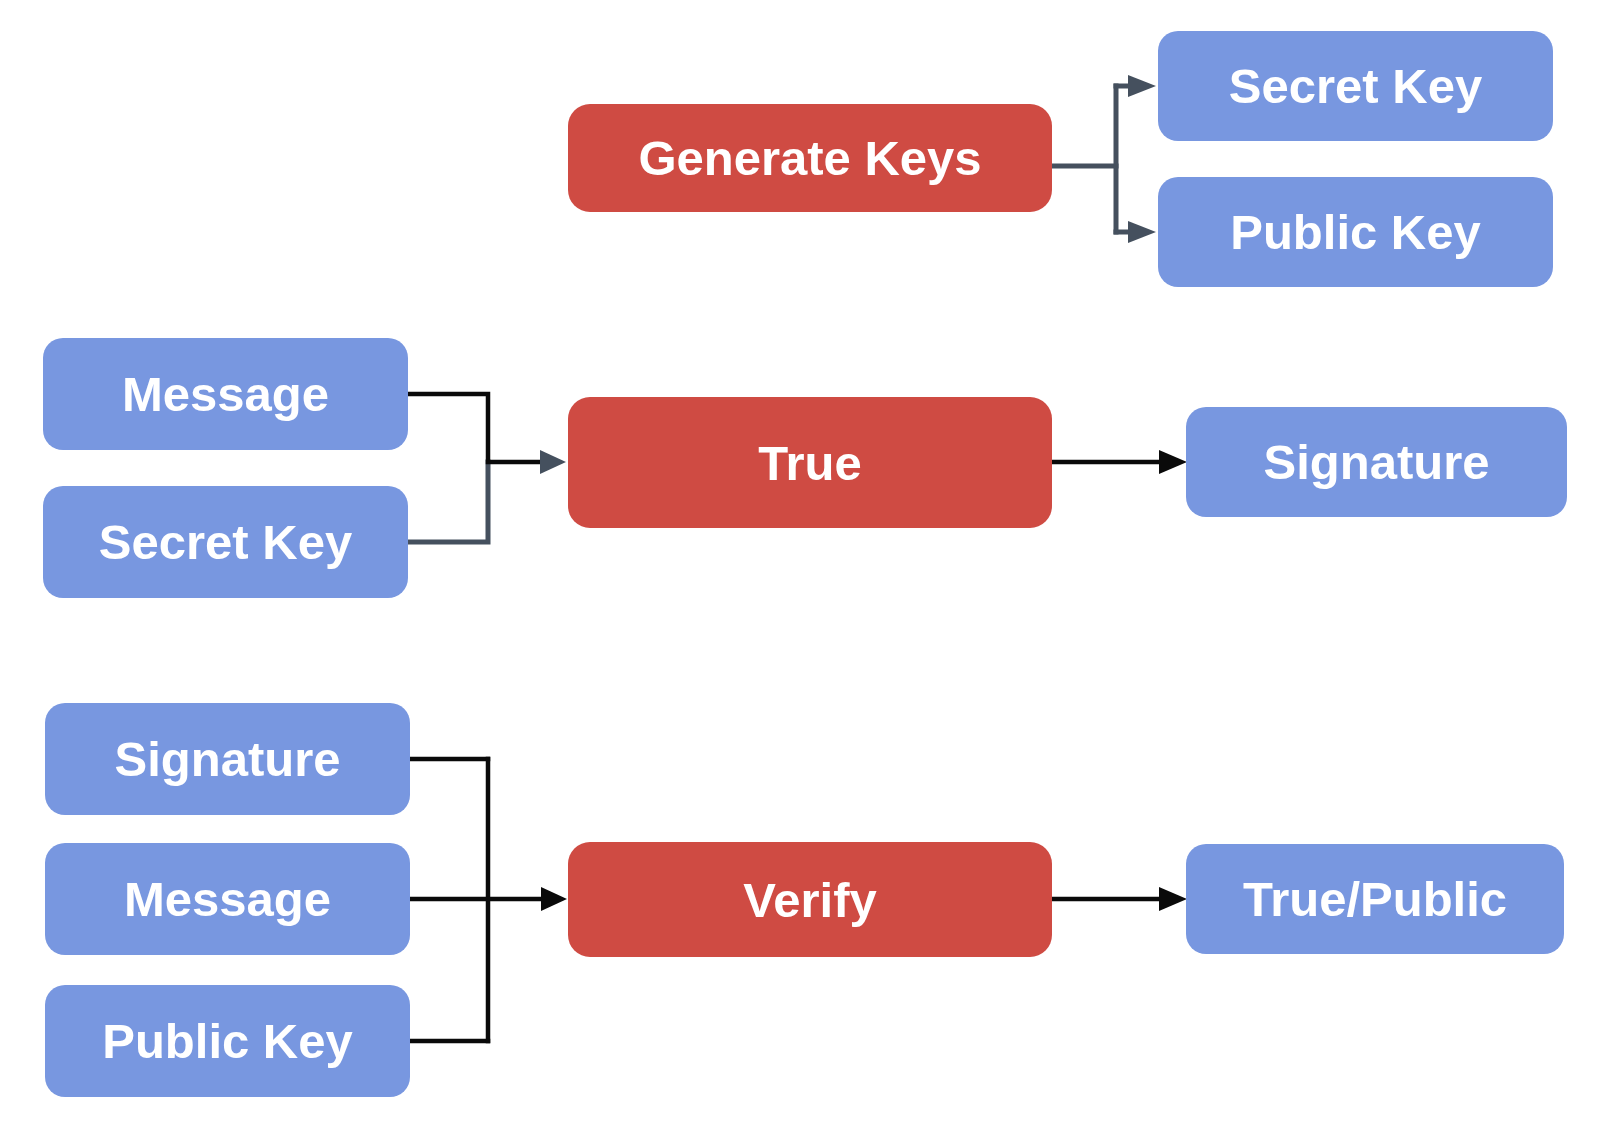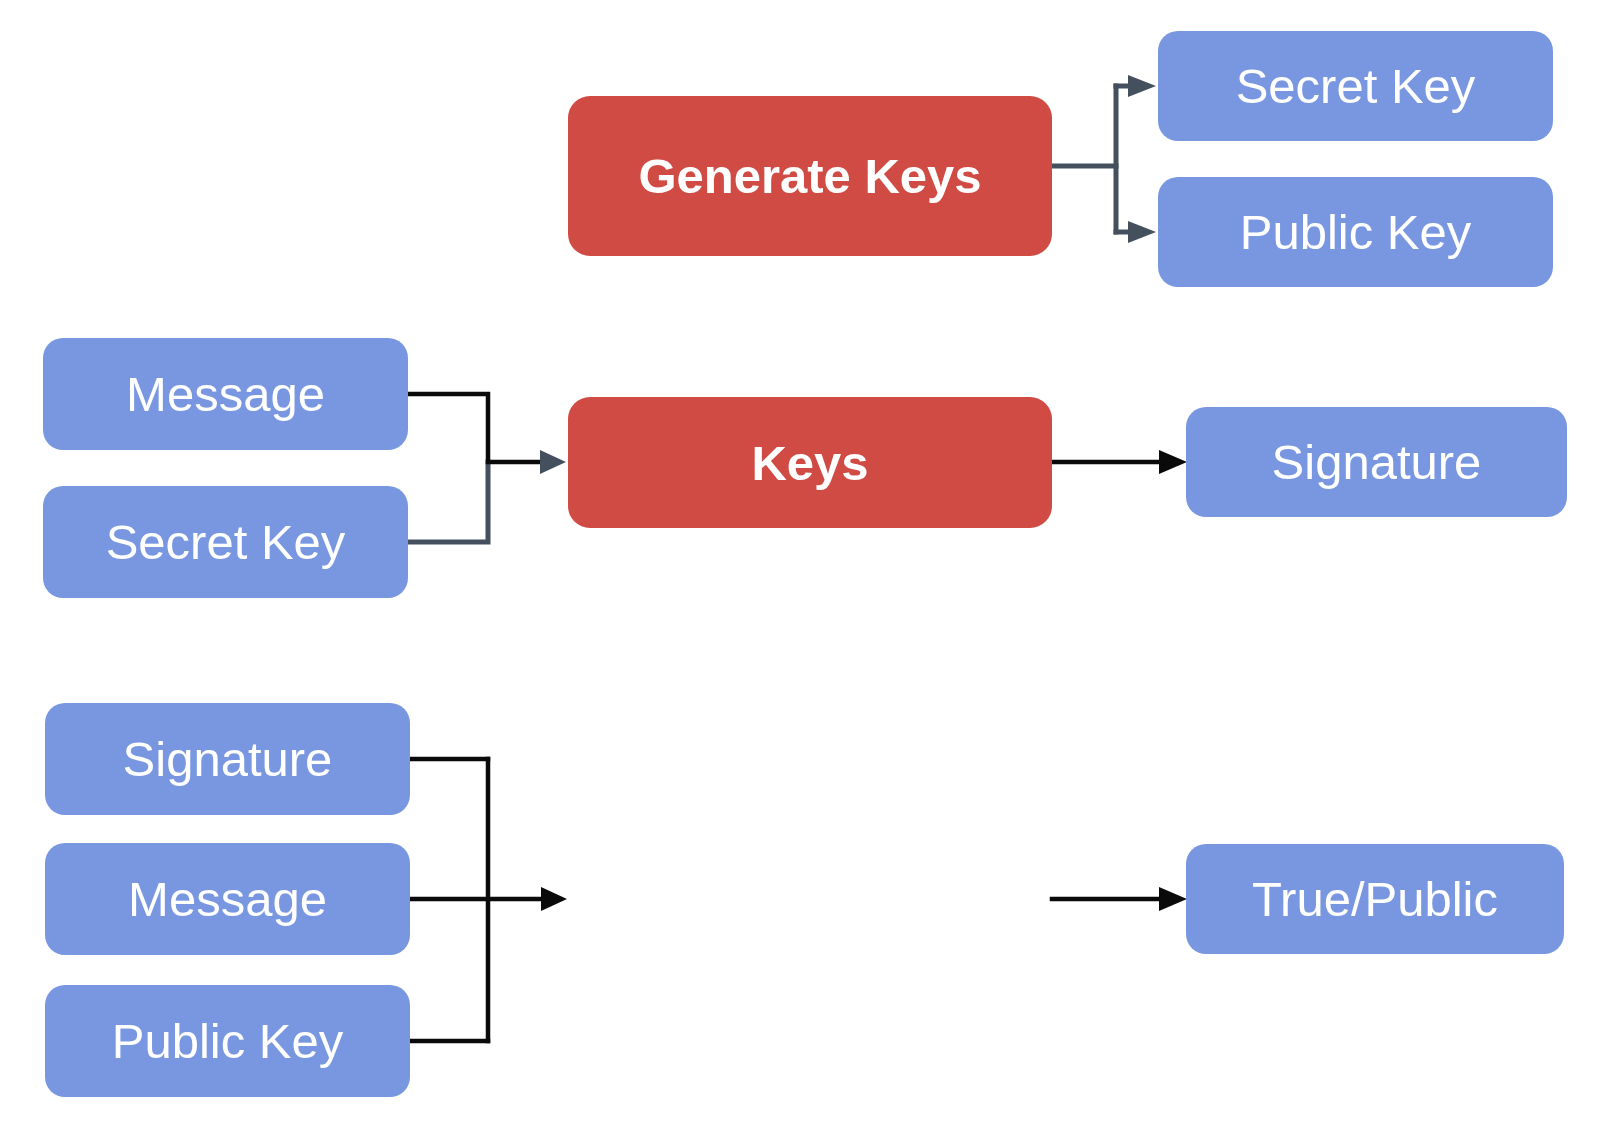--- a/index.html
+++ b/index.html
@@ -35,21 +35,21 @@
     justify-content: center;
     color: #ffffff;
     text-align: center;
     box-sizing: border-box;
     white-space: nowrap;
   }
   .node.data {
     background: #7897E0;
     border-radius: 20px;
     font-size: 49px;
-    font-weight: 400;
+    font-weight: 700;
   }
   .node.process {
     background: #CF4B43;
     border-radius: 22px;
     font-size: 49px;
     font-weight: 700;
   }
 </style>
 </head>
 <body>
@@ -75,49 +75,52 @@
     <path class="wire black" d="M410 759 H488"></path>
     <path class="wire black" d="M410 1041 H488"></path>
     <path class="wire black" d="M488 759 V1041"></path>
     <path class="wire black" d="M410 899 H542"></path>
     <polygon class="head black" points="567,899 541,887 541,911"></polygon>
 
     <path class="wire black" d="M1052 899 H1158"></path>
     <polygon class="head black" points="1187,899 1159,887 1159,911"></polygon>
   </svg>
 
-  <div class="node process" style="left:568px; top:96px; width:484px; height:160px">
+  <div class="node process" style="left:568px; top:104px; width:484px; height:108px">
     <span>Generate Keys</span>
   </div>
   <div class="node data" style="left:1158px; top:31px; width:395px; height:110px">
     <span>Secret Key</span>
   </div>
   <div class="node data" style="left:1158px; top:177px; width:395px; height:110px">
     <span>Public Key</span>
   </div>
 
   <div class="node data" style="left:43px; top:338px; width:365px; height:112px">
     <span>Message</span>
   </div>
   <div class="node data" style="left:43px; top:486px; width:365px; height:112px">
     <span>Secret Key</span>
   </div>
   <div class="node process" style="left:568px; top:397px; width:484px; height:131px">
-    <span>Keys</span>
+    <span>True</span>
   </div>
   <div class="node data" style="left:1186px; top:407px; width:381px; height:110px">
     <span>Signature</span>
   </div>
 
   <div class="node data" style="left:45px; top:703px; width:365px; height:112px">
     <span>Signature</span>
   </div>
   <div class="node data" style="left:45px; top:843px; width:365px; height:112px">
     <span>Message</span>
   </div>
   <div class="node data" style="left:45px; top:985px; width:365px; height:112px">
     <span>Public Key</span>
   </div>
+  <div class="node process" style="left:568px; top:842px; width:484px; height:115px">
+    <span>Verify</span>
+  </div>
   <div class="node data" style="left:1186px; top:844px; width:378px; height:110px">
     <span>True/Public</span>
   </div>
 
 </div>
 
 </body></html>

